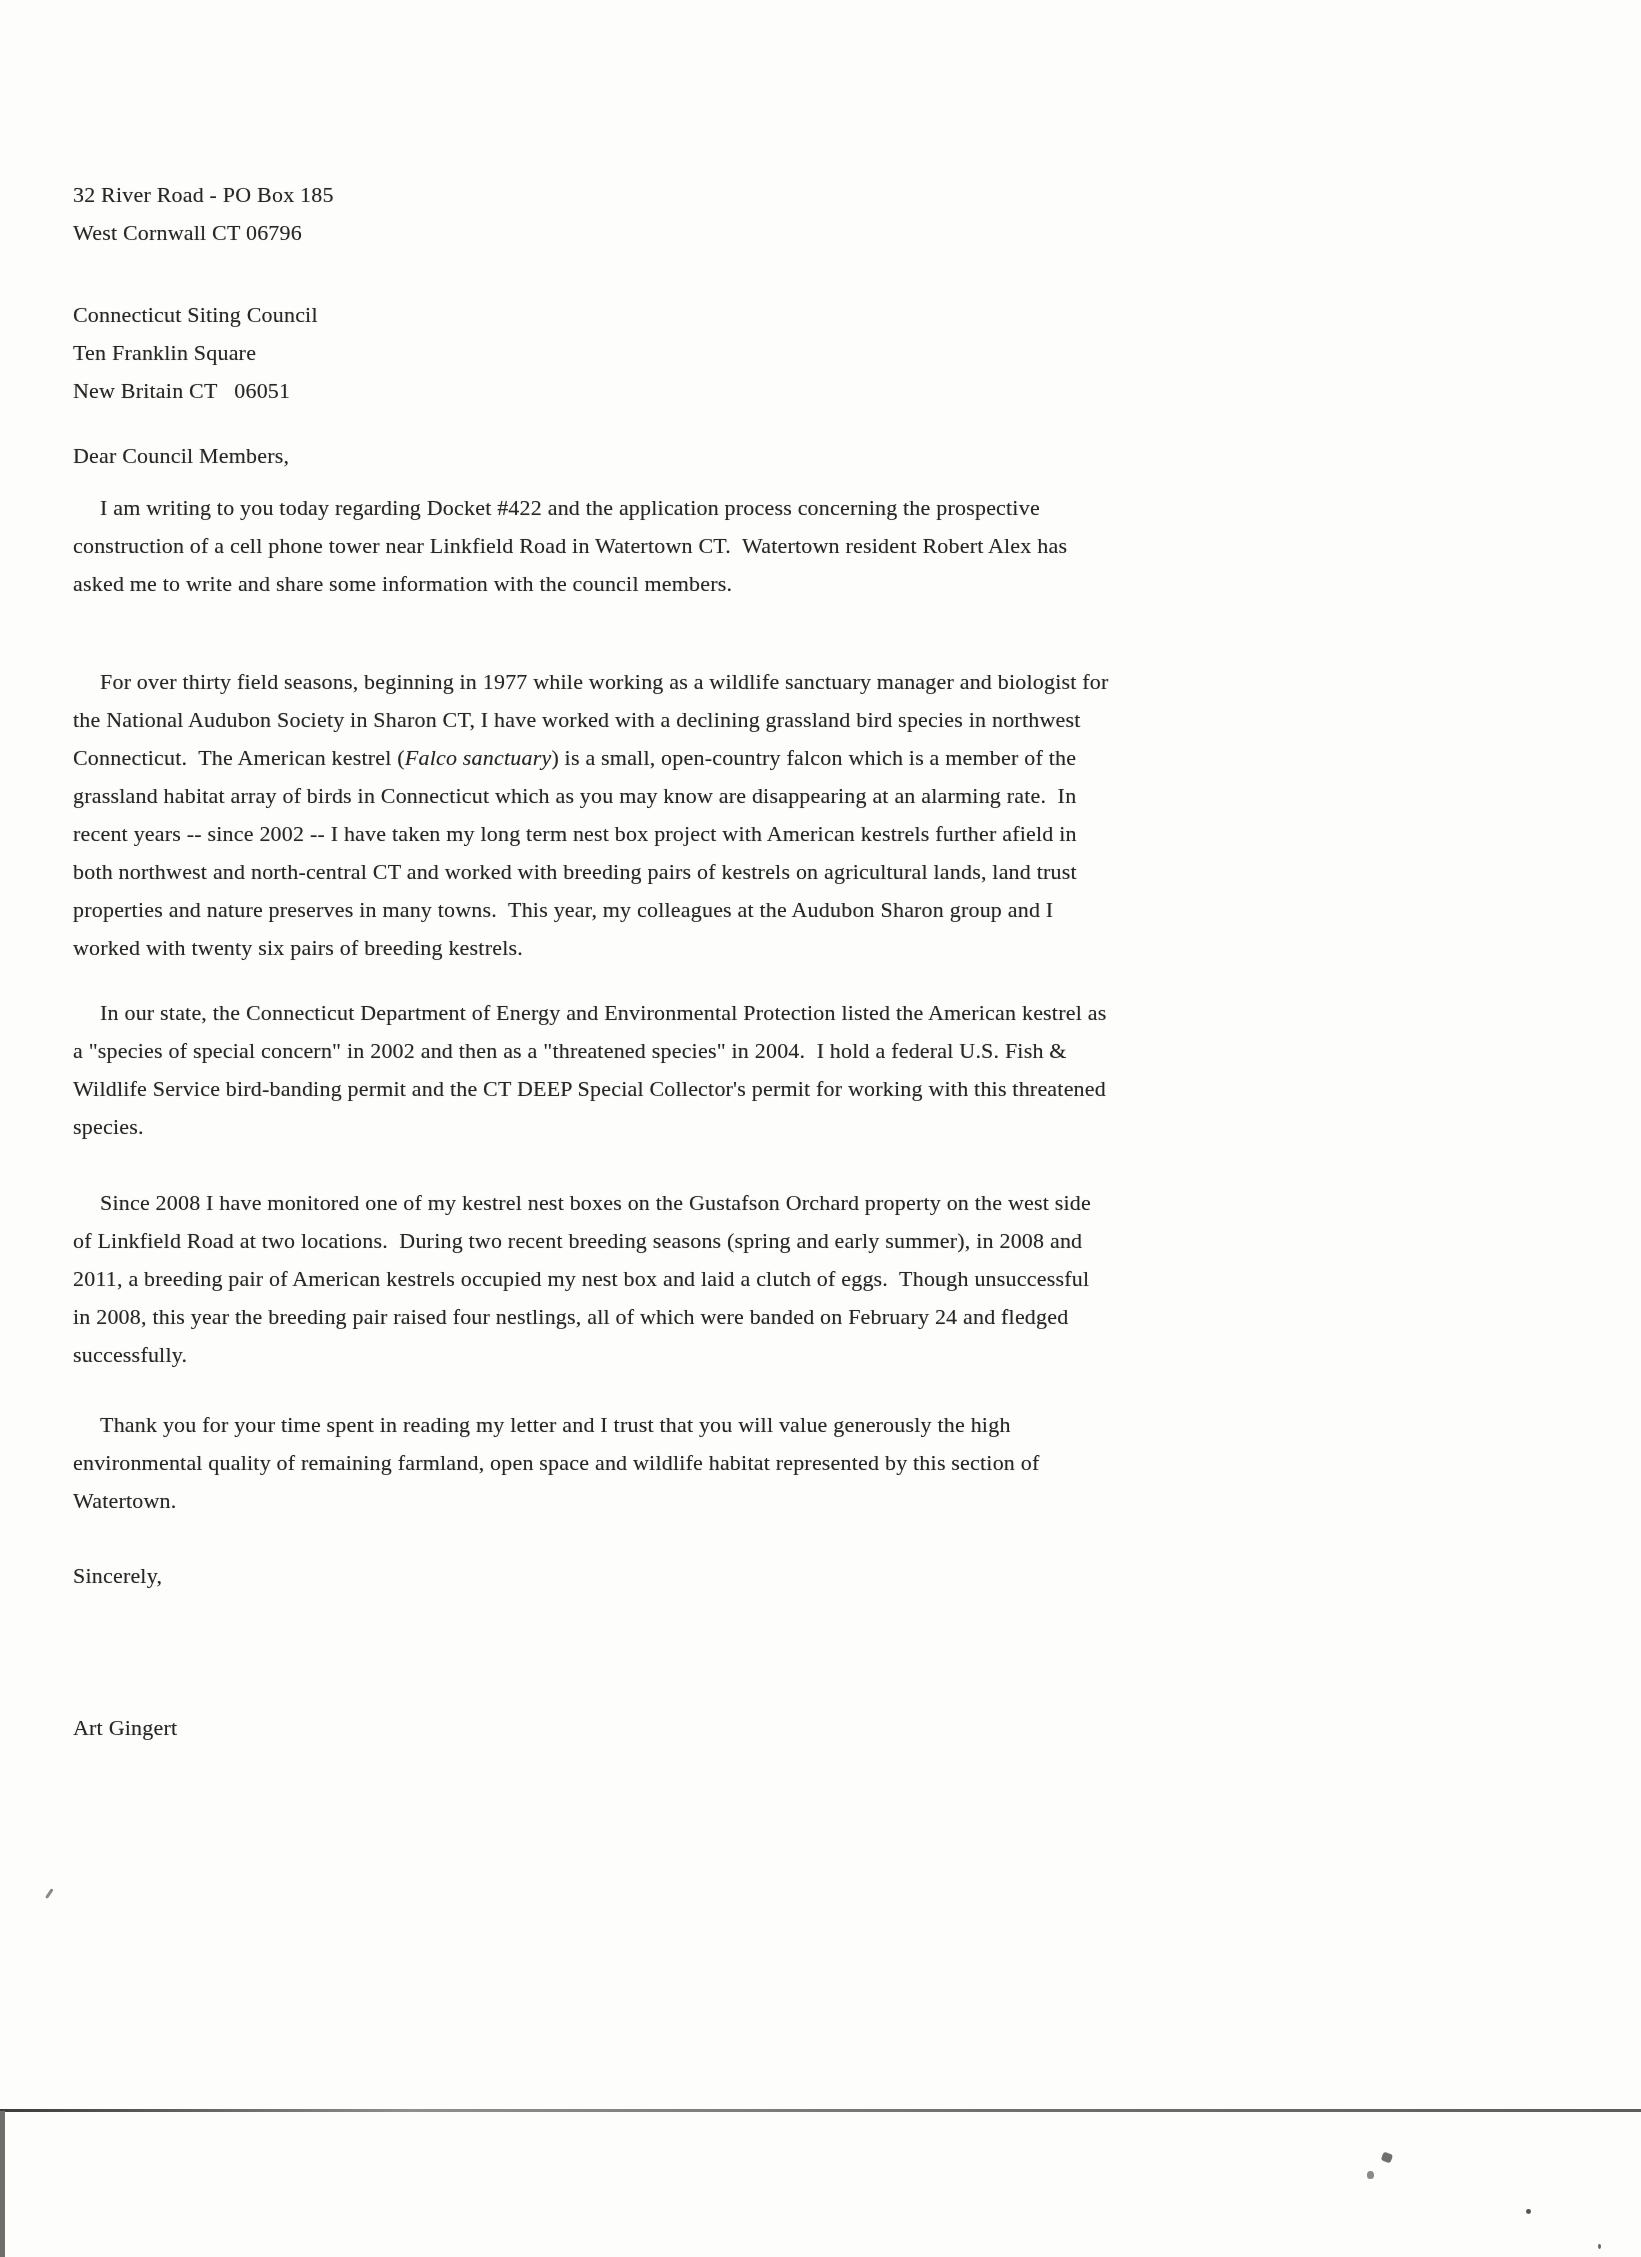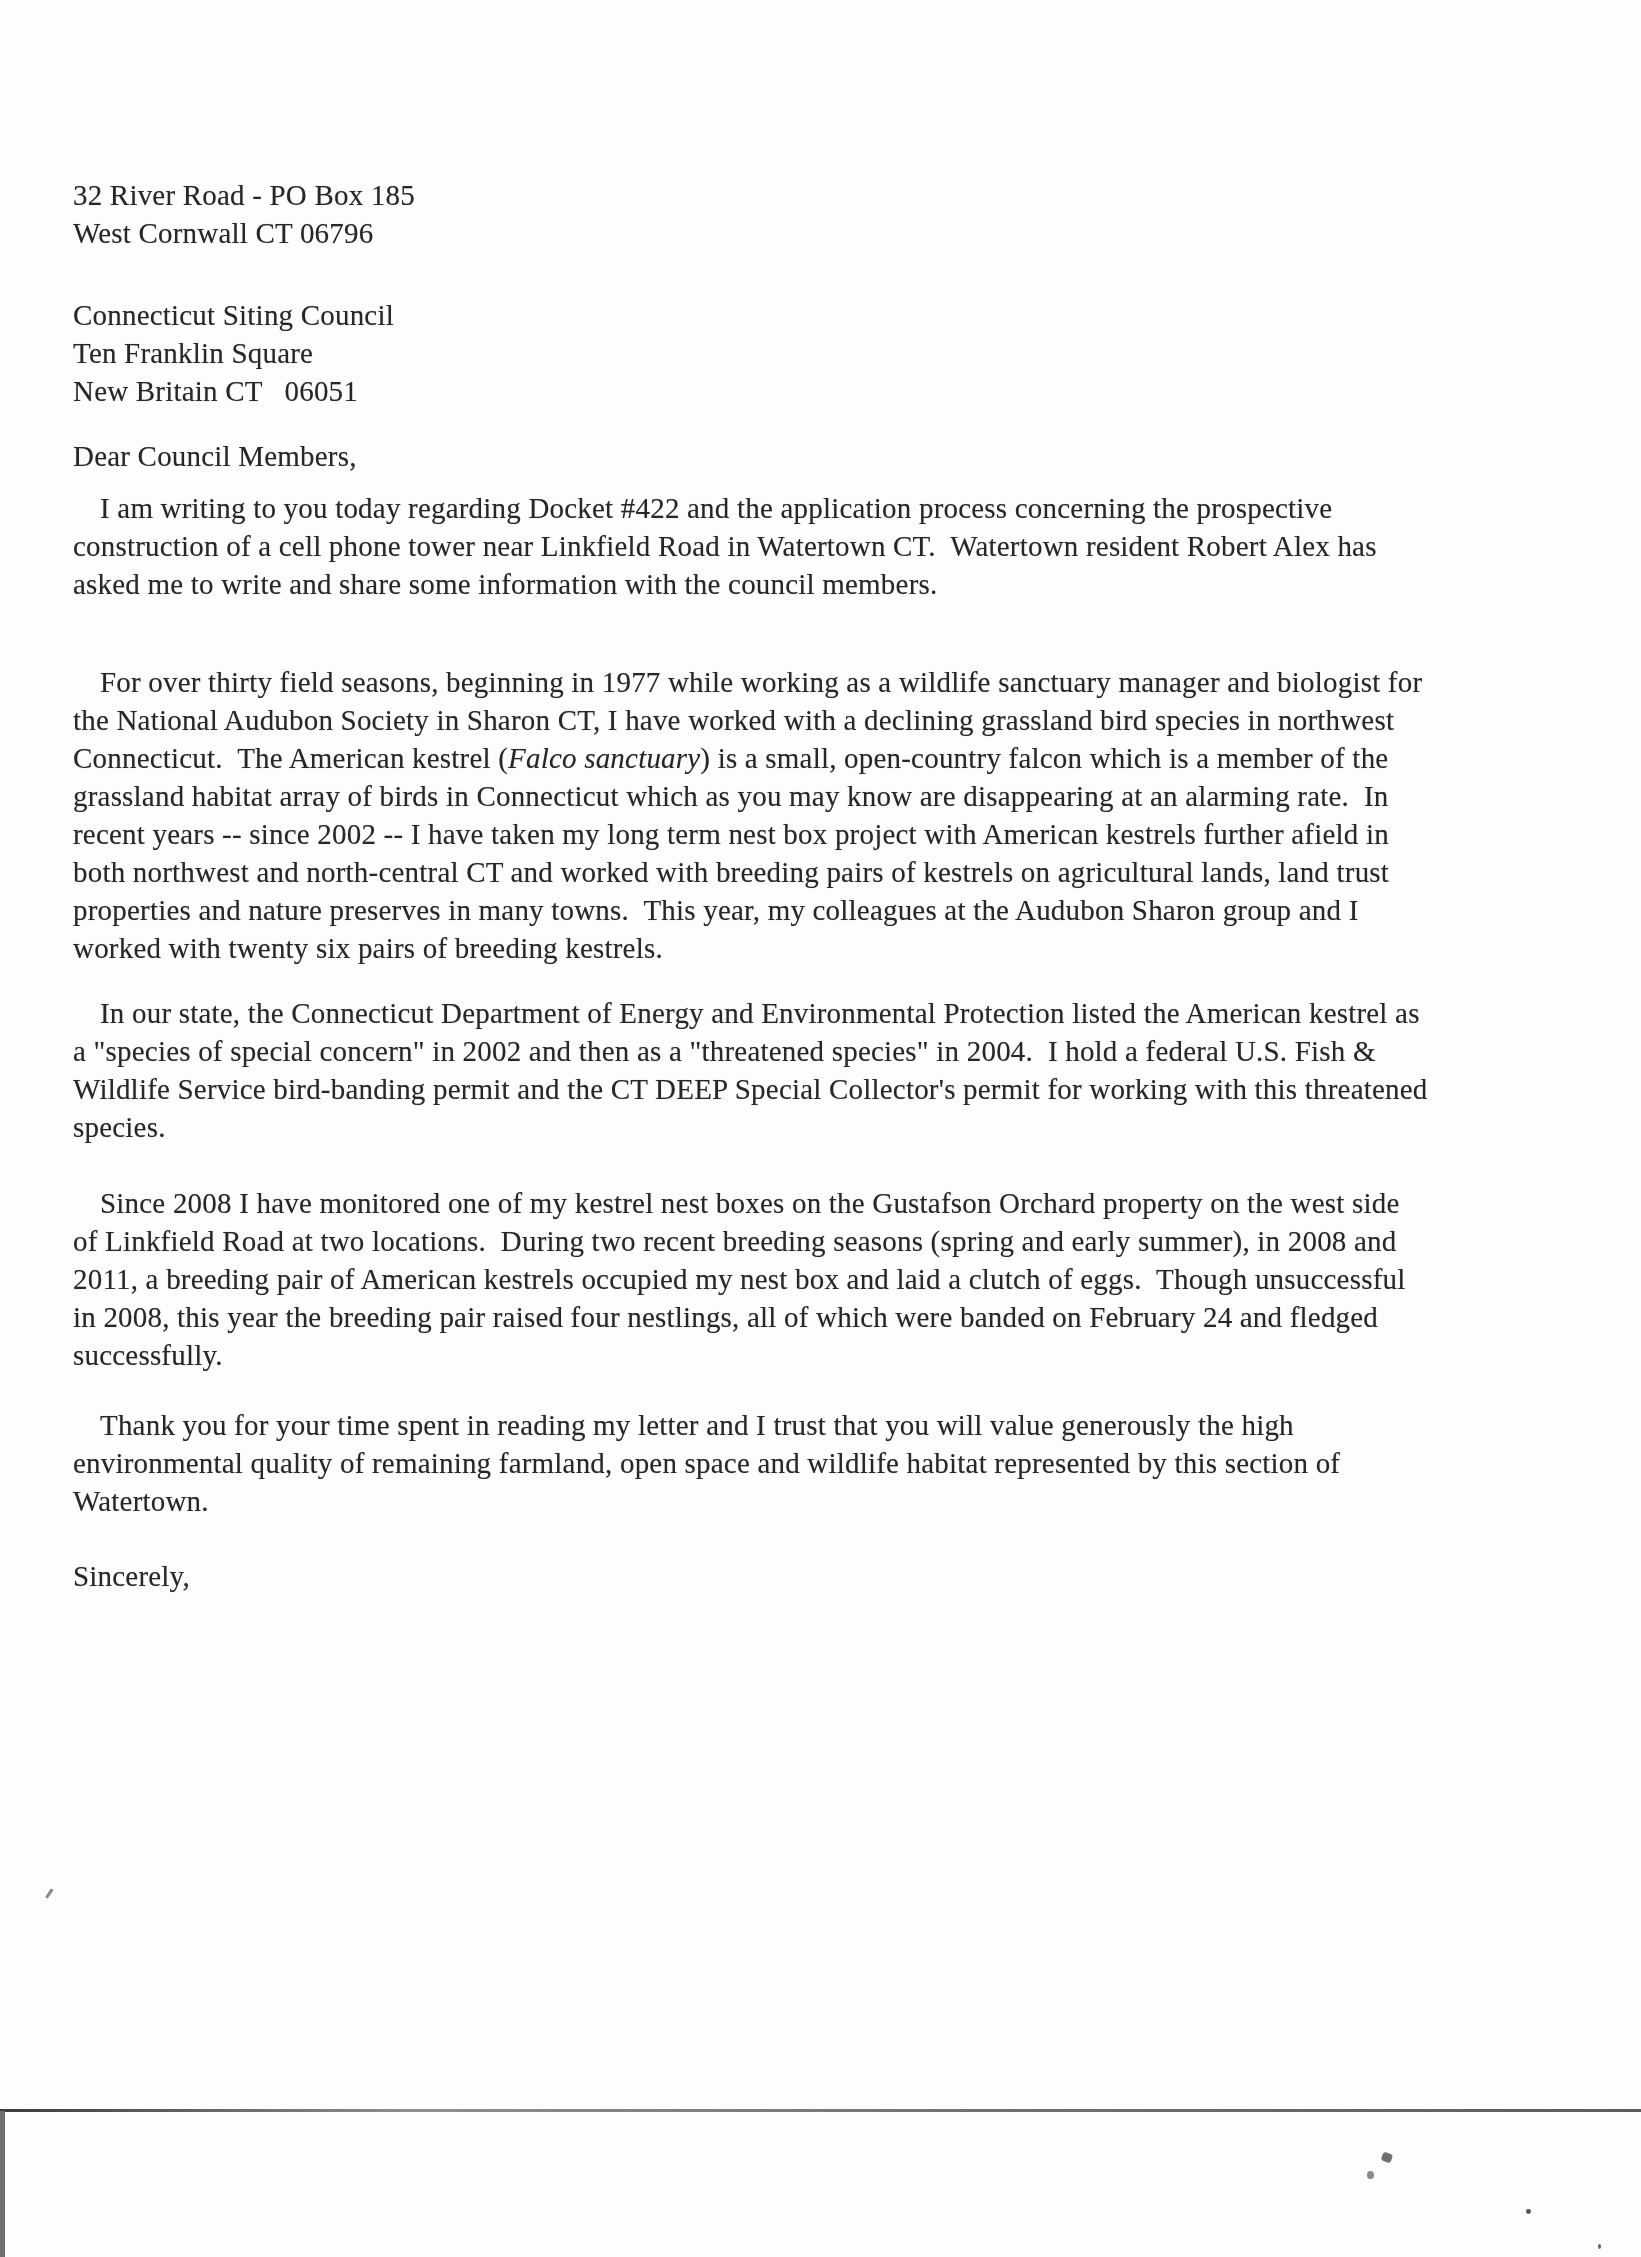--- a/index.html
+++ b/index.html
@@ -18,21 +18,21 @@
   }
   .content {
     position: absolute;
     top: 0; left: 0;
     width: 1641px;
     padding: 176px 97px 0 73px;
     box-sizing: border-box;
   }
   .line {
     white-space: pre;
-    font-size: 29px;
+    font-size: 22px;
     line-height: 38px;
     letter-spacing: 0.2px;
     text-shadow: 0 0 1px rgba(45,45,45,0.35);
   }
   .indent { padding-left: 27px; }
   .date        { margin-top: 39px; }
   .rcpt-first  { margin-top: 44px; }
   .salutation  { margin-top: 27px; }
   .p1 { margin-top: 14px;  }
   .p2 { margin-top: 60px; }
@@ -118,20 +118,21 @@
       <div class="line">successfully.</div>
     </div>
 
     <div class="para p5">
       <div class="line indent">Thank you for your time spent in reading my letter and I trust that you will value generously the high</div>
       <div class="line">environmental quality of remaining farmland, open space and wildlife habitat represented by this section of</div>
       <div class="line">Watertown.</div>
     </div>
 
     <div class="line closing">Sincerely,</div>
+    <div class="line signature">Art Gingert</div>
 
   </div>
 
   <div class="tick-mark"></div>
   <div class="paper-edge-line"></div>
   <div class="left-edge-strip"></div>
   <div class="speck speck-a"></div>
   <div class="speck speck-b"></div>
   <div class="speck speck-c"></div>
   <div class="speck speck-d"></div>

